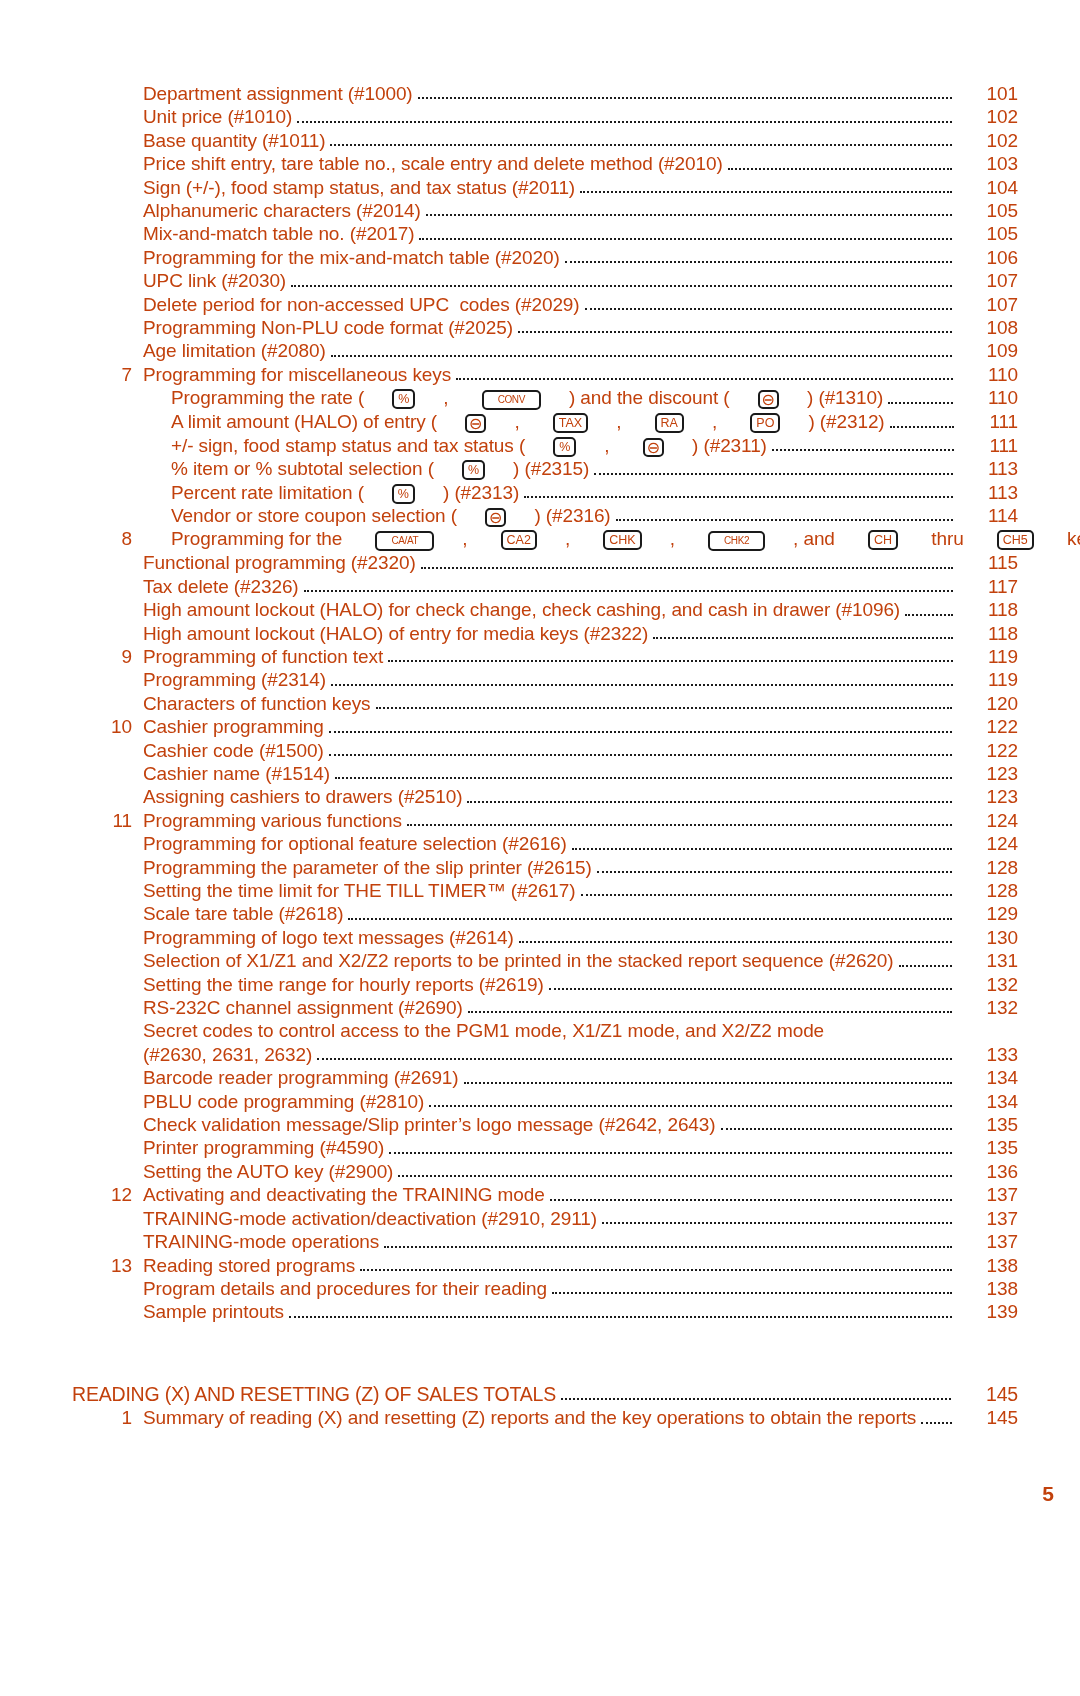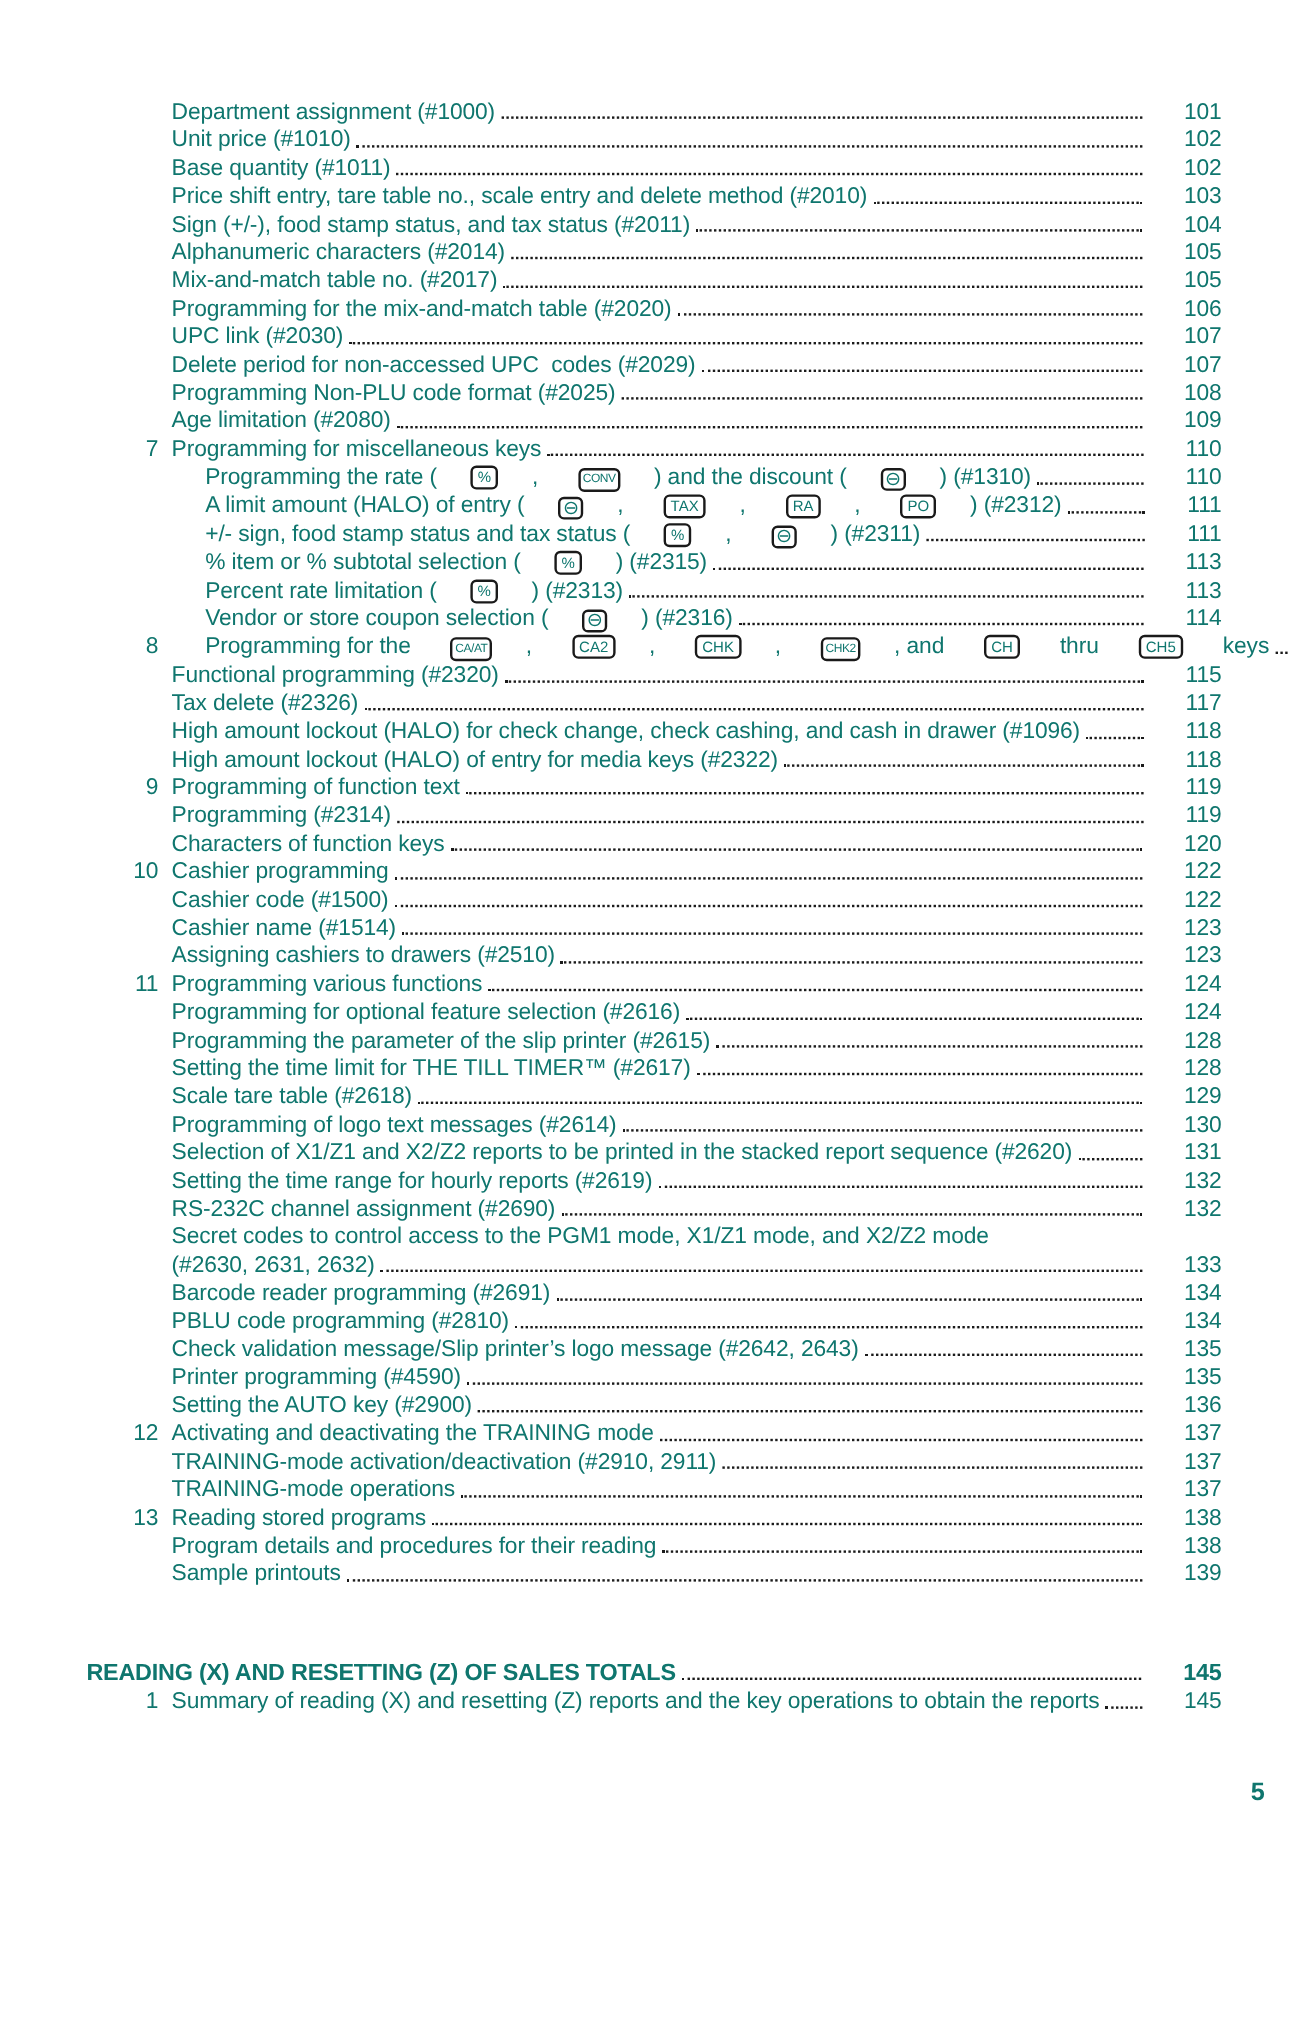--- a/index.html
+++ b/index.html
@@ -2,21 +2,21 @@
 <html><head>
 <meta charset="utf-8">
 <style>
   html,body{margin:0;padding:0;background:#e8e8e8;}
   .page{
     position:relative;
     width:1080px;height:1696px;
     margin:0 auto;
     background:#ffffff;
     font-family:"Liberation Sans", sans-serif;
-    color:#0f766e;
+    color:#c2410c;
     overflow:hidden;
   }
   .toc{
     position:absolute;
     left:72px; right:62px; top:82px;
   }
   .row{
     display:flex;
     align-items:baseline;
     font-size:19px;
@@ -25,21 +25,21 @@
     white-space:nowrap;
   }
   .row .num{
     flex:0 0 60px;
     width:60px;
     text-align:right;
     margin-right:11px;
   }
   .row.sub{ padding-left:71px; }
   .row.chapter{
-    font-weight:bold;
+    font-weight:normal;
     font-size:19.5px;
     letter-spacing:-0.2px;
     align-items:center;
   }
   .row.gap{ margin-top:59px; }
   .label{ white-space:pre; }
   .label span{ white-space:pre;margin-left:28px; }
   .leader{
     flex:1 1 auto;
     min-width:10px;
@@ -53,21 +53,21 @@
     border:2px solid #1a1a1a;
     border-radius:5px;
     padding:0 4px;
     font-size:12.5px;
     line-height:16px;
     vertical-align:1px;
     letter-spacing:0;
   }
   .key.ksm{
     font-size:10px;
-    padding:0 2px;
+    padding:0 14px;
     letter-spacing:-0.4px;
   }
   .key.ksym{
     font-size:16px;
     line-height:15px;
     padding:0 2px;
     vertical-align:-1px;
   }
   .footer-pg{
     position:absolute;

